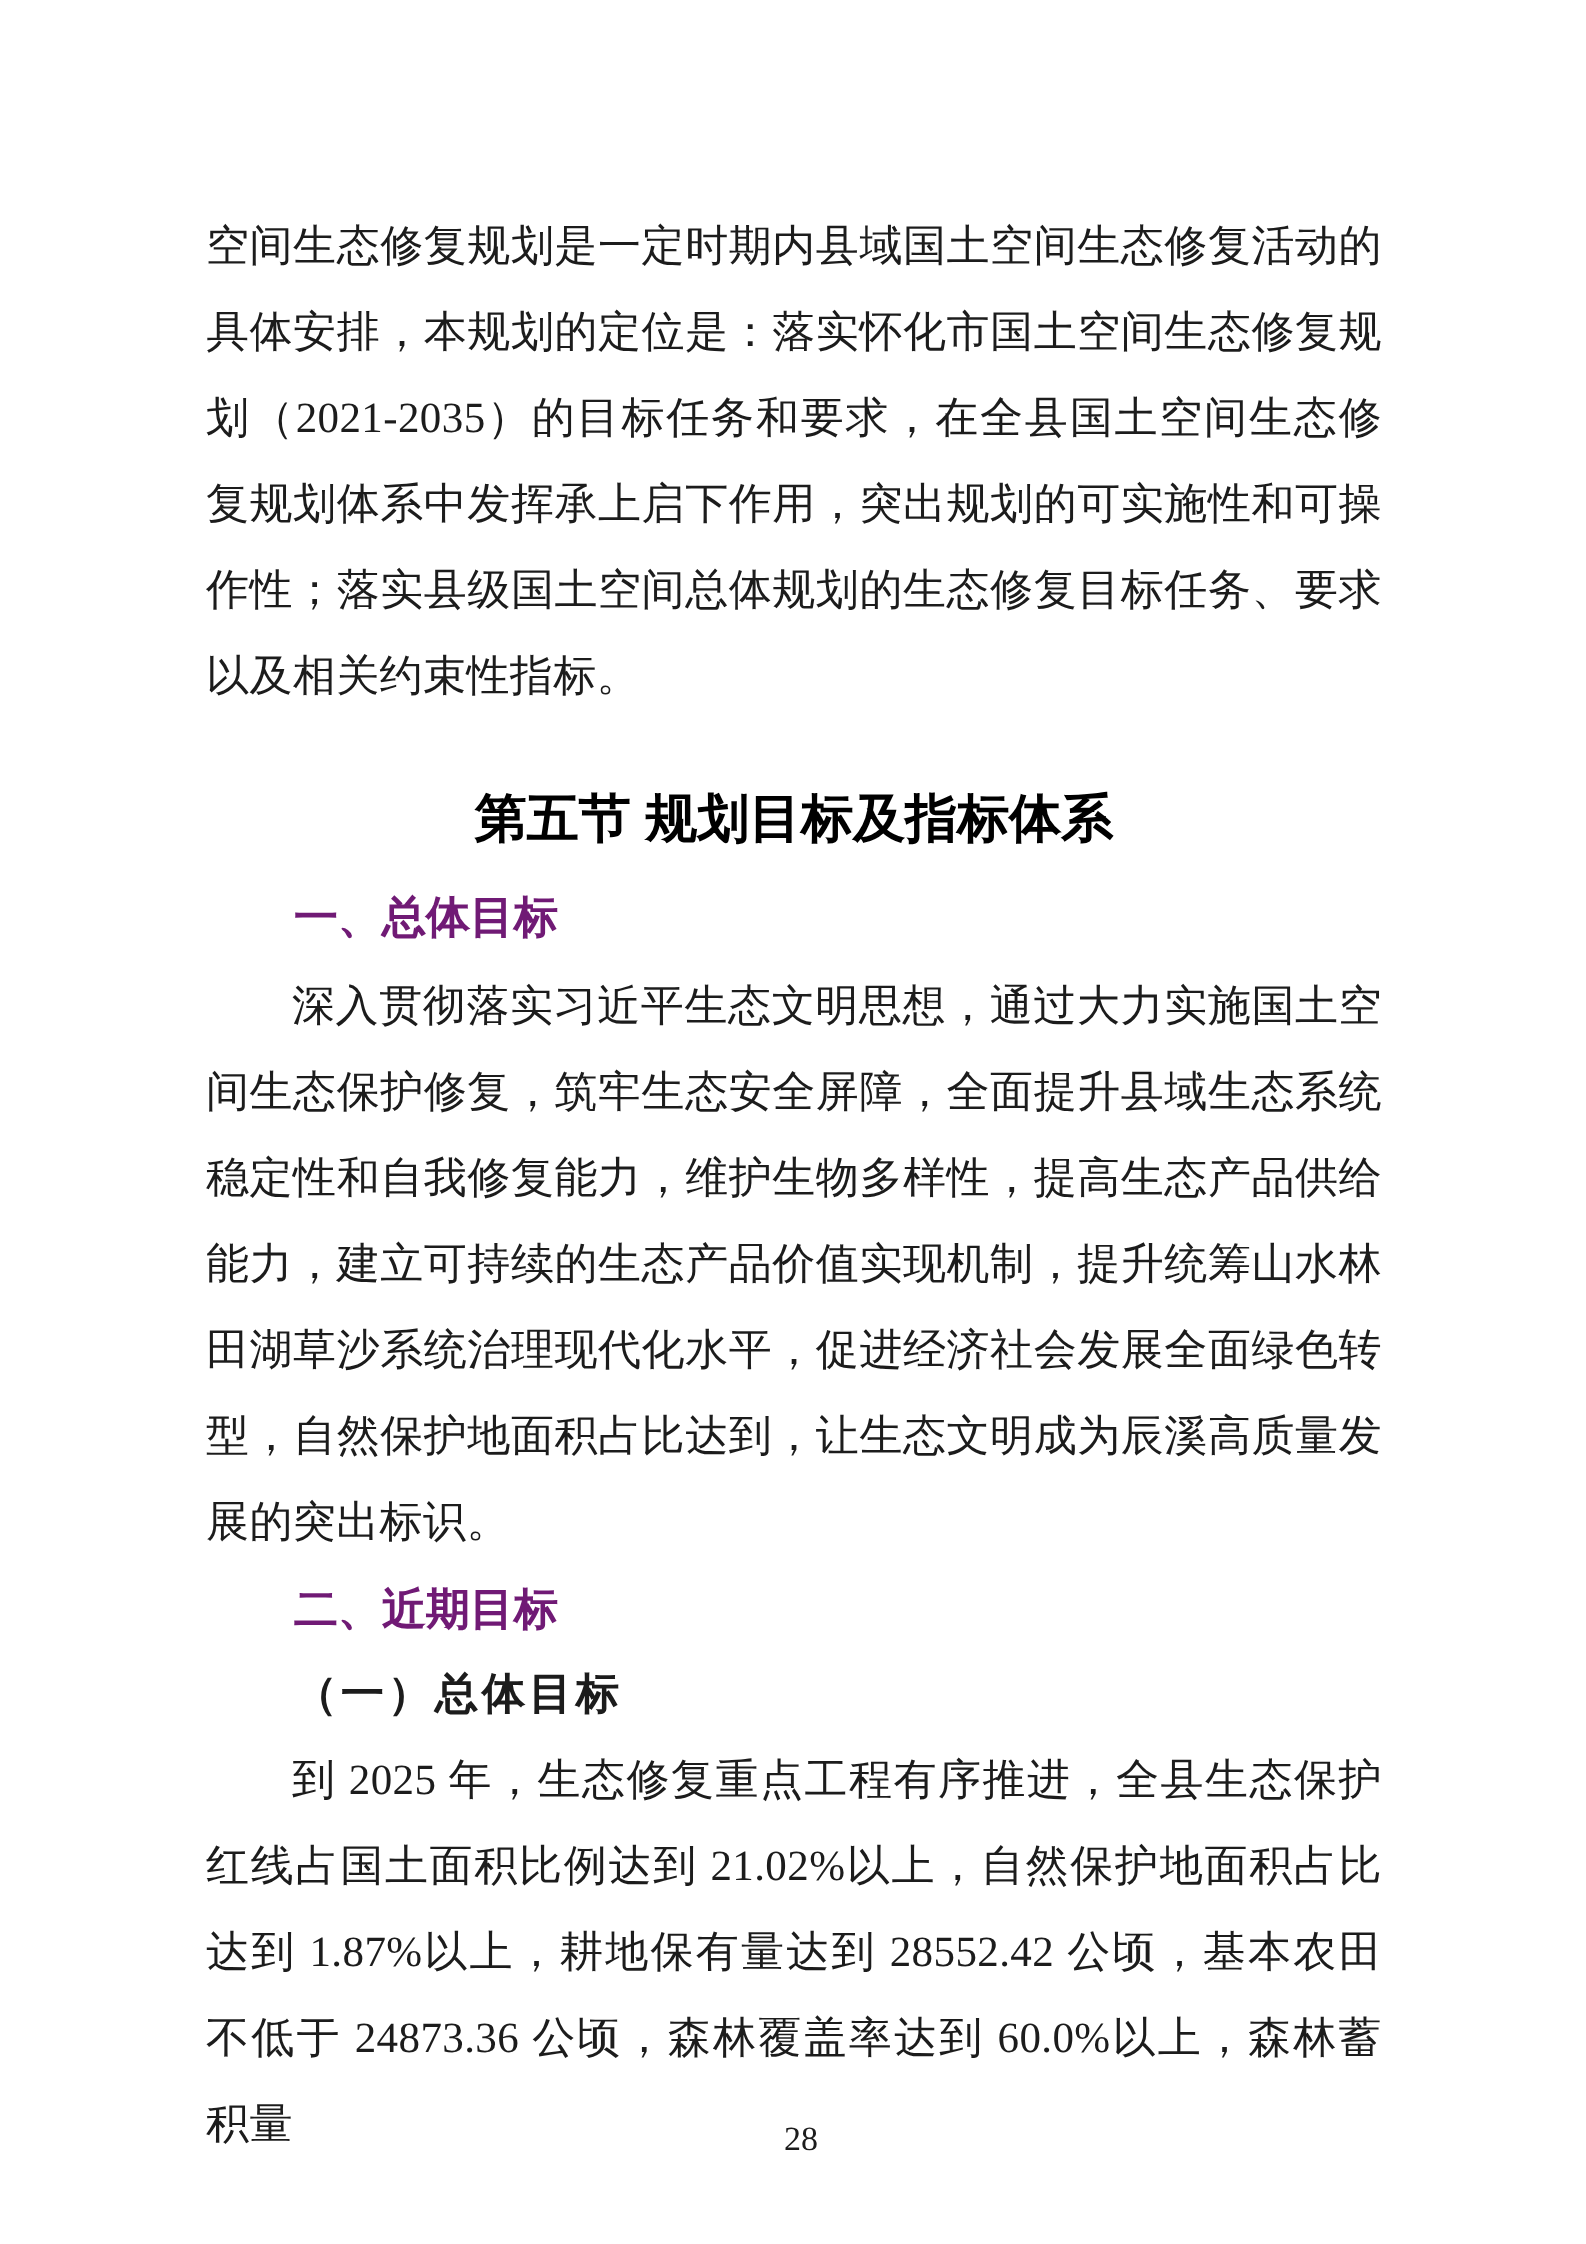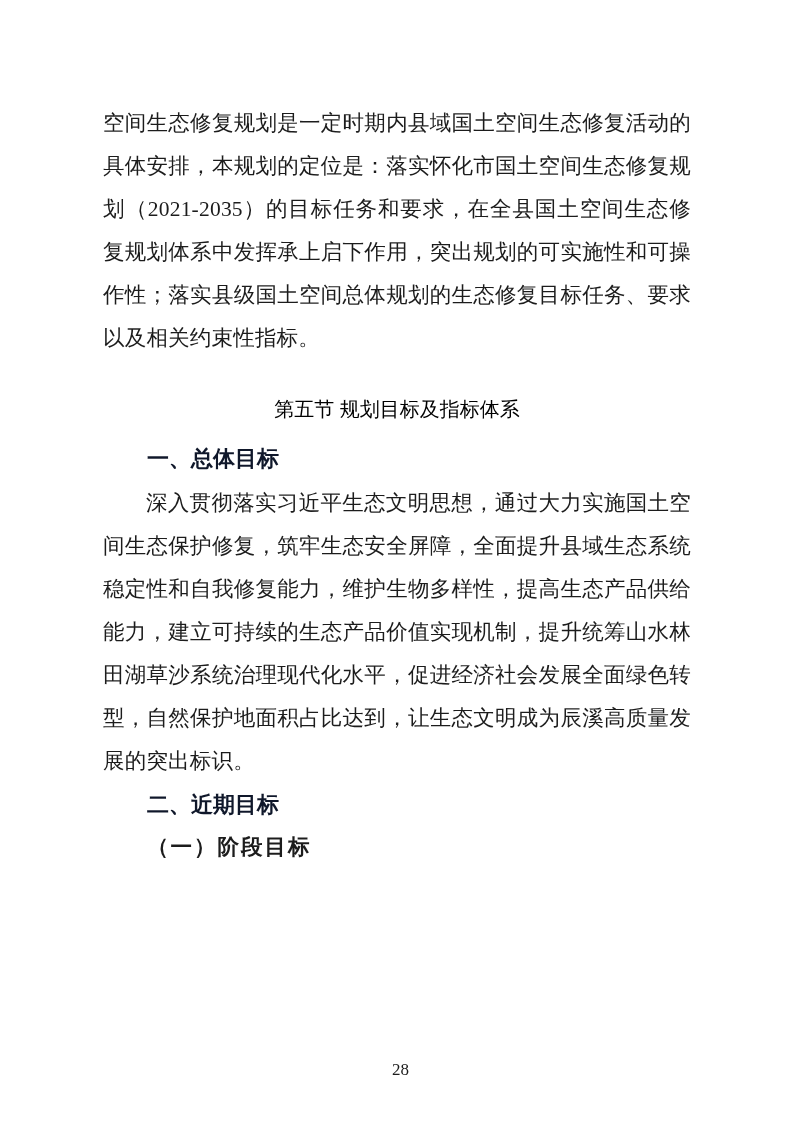--- a/index.html
+++ b/index.html
@@ -35,35 +35,35 @@
     letter-spacing: 0.2px;
   }
 
   .body-text.first-indent {
     text-indent: 43px;
   }
 
   .section-heading {
     margin-top: 28px;
     font-family: "Liberation Sans", sans-serif;
-    font-weight: normal;
-    font-size: 20px;
+    font-weight: bold;
+    font-size: 26px;
     line-height: 43px;
     text-align: center;
     color: #000000;
   }
 
   .sub-heading {
     margin-top: 6px;
     margin-left: 44px;
     font-family: "Liberation Sans", sans-serif;
     font-weight: bold;
     font-size: 22px;
     line-height: 43px;
-    color: #0f172a;
+    color: #701a75;
   }
 
   .sub-heading.tight {
     margin-top: 0;
   }
 
   .item-heading {
     margin-left: 44px;
     font-size: 21.5px;
     line-height: 43px;
@@ -96,20 +96,21 @@
     <p class="body-text">空间生态修复规划是一定时期内县域国土空间生态修复活动的具体安排，本规划的定位是：落实怀化市国土空间生态修复规划（2021-2035）的目标任务和要求，在全县国土空间生态修复规划体系中发挥承上启下作用，突出规划的可实施性和可操作性；落实县级国土空间总体规划的生态修复目标任务、要求以及相关约束性指标。</p>
 
     <h1 class="section-heading">第五节 规划目标及指标体系</h1>
 
     <h2 class="sub-heading">一、总体目标</h2>
 
     <p class="body-text first-indent para-spacer">深入贯彻落实习近平生态文明思想，通过大力实施国土空间生态保护修复，筑牢生态安全屏障，全面提升县域生态系统稳定性和自我修复能力，维护生物多样性，提高生态产品供给能力，建立可持续的生态产品价值实现机制，提升统筹山水林田湖草沙系统治理现代化水平，促进经济社会发展全面绿色转型，自然保护地面积占比达到，让生态文明成为辰溪高质量发展的突出标识。</p>
 
     <h2 class="sub-heading tight">二、近期目标</h2>
 
-    <h3 class="item-heading">（一）阶段目标</h3>
+    <h3 class="item-heading">（一）总体目标</h3>
 
+    <p class="body-text first-indent">到 2025 年，生态修复重点工程有序推进，全县生态保护红线占国土面积比例达到 21.02%以上，自然保护地面积占比达到 1.87%以上，耕地保有量达到 28552.42 公顷，基本农田不低于 24873.36 公顷，森林覆盖率达到 60.0%以上，森林蓄积量</p>
 
   </div>
 
   <div class="page-footer">28</div>
 
 </div>
 
 </body></html>

